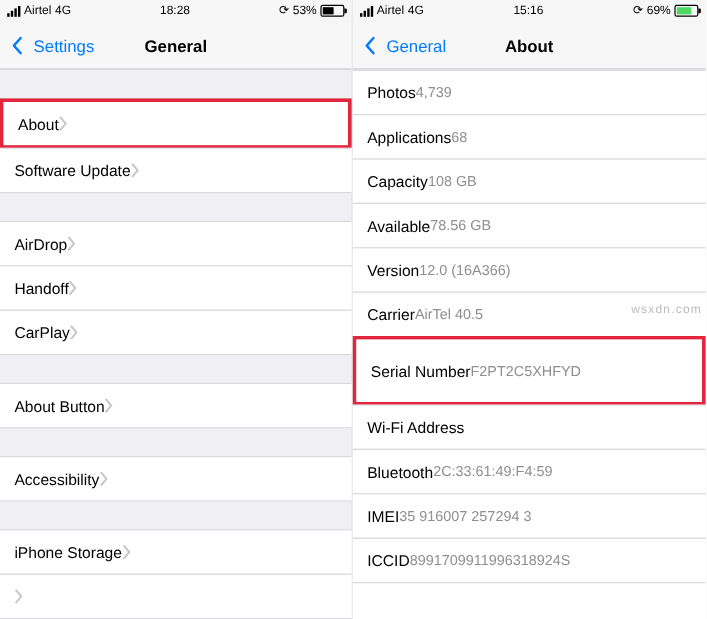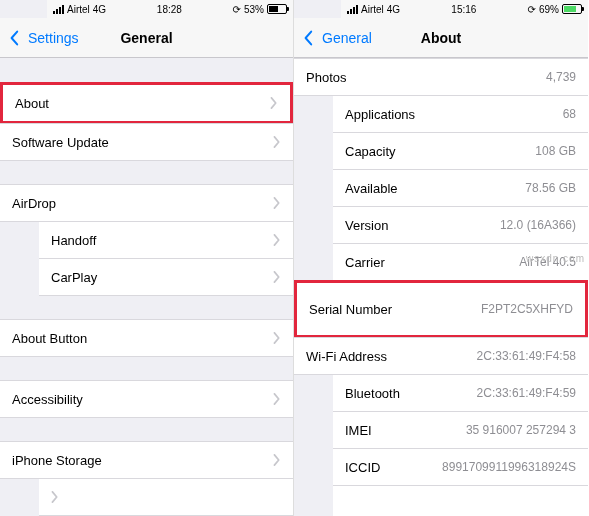--- a/index.html
+++ b/index.html
@@ -17,21 +17,20 @@
     .screen.left { border-right: 1px solid #ddd; }
     .status-bar {
       height: 18px;
       display: flex;
       align-items: center;
       justify-content: space-between;
       padding: 0 6px;
       background: #f7f7f7;
       font-size: 10px;
       color: #000;
-      margin-left: 47px;
     }
     .status-left, .status-right { display: flex; align-items: center; gap: 3px; }
     .signal { display: inline-flex; align-items: flex-end; gap: 1px; }
     .signal i { width: 2px; background: #000; display: inline-block; }
     .signal i:nth-child(1){height:3px}.signal i:nth-child(2){height:5px}.signal i:nth-child(3){height:7px}.signal i:nth-child(4){height:9px}
     .battery-icon { display:inline-block; width:20px; height:10px; border:1px solid #000; border-radius:2px; position:relative; }
     .battery-icon::after { content:""; position:absolute; right:-3px; top:2px; width:2px; height:4px; background:#000; border-radius:0 1px 1px 0;}
     .battery-fill { position:absolute; left:1px; top:1px; bottom:1px; background:#000; }
     .battery-fill.half { width:50%; }
     .battery-fill.green { width:68%; background:#4cd964; }
@@ -58,25 +57,24 @@
     .section-gap.small { height: 14px; }
     .row {
       background: #fff;
       border-top: 1px solid #d9d8dd;
       border-bottom: 1px solid #d9d8dd;
       margin-bottom: -1px;
       height: 38px;
       display: flex;
       align-items: center;
       padding: 0 12px;
-      justify-content: space-between;
       font-size: 13px;
       color: #000;
     }
-    .row + .row { border-top: 1px solid #d9d8dd; margin-left: 39px; }
+    .row + .row { border-top: 1px solid #d9d8dd; }
     .row .chevron { color:#c7c7cc; }
     .row .chevron svg { width:8px; height:12px; display:block; }
     .row .value { color:#8e8e93; font-size: 12px; }
     .highlight-box {
       border: 3px solid #e2263d;
       position: relative;
       z-index: 2;
     }
     .highlight-box .row { border: none; height: 36px; }
     .highlight-serial {
@@ -283,21 +281,20 @@
       <span class="value">AirTel 40.5</span>
     </div>
     <div class="highlight-serial">
       <div class="row">
         <span>Serial Number</span>
         <span class="value">F2PT2C5XHFYD</span>
       </div>
     </div>
     <div class="row">
       <span>Wi-Fi Address</span>
-      <span class="value">2C:33:61:49:F4:58</span>
     </div>
     <div class="row">
       <span>Bluetooth</span>
       <span class="value">2C:33:61:49:F4:59</span>
     </div>
     <div class="row">
       <span>IMEI</span>
       <span class="value">35 916007 257294 3</span>
     </div>
     <div class="row">

